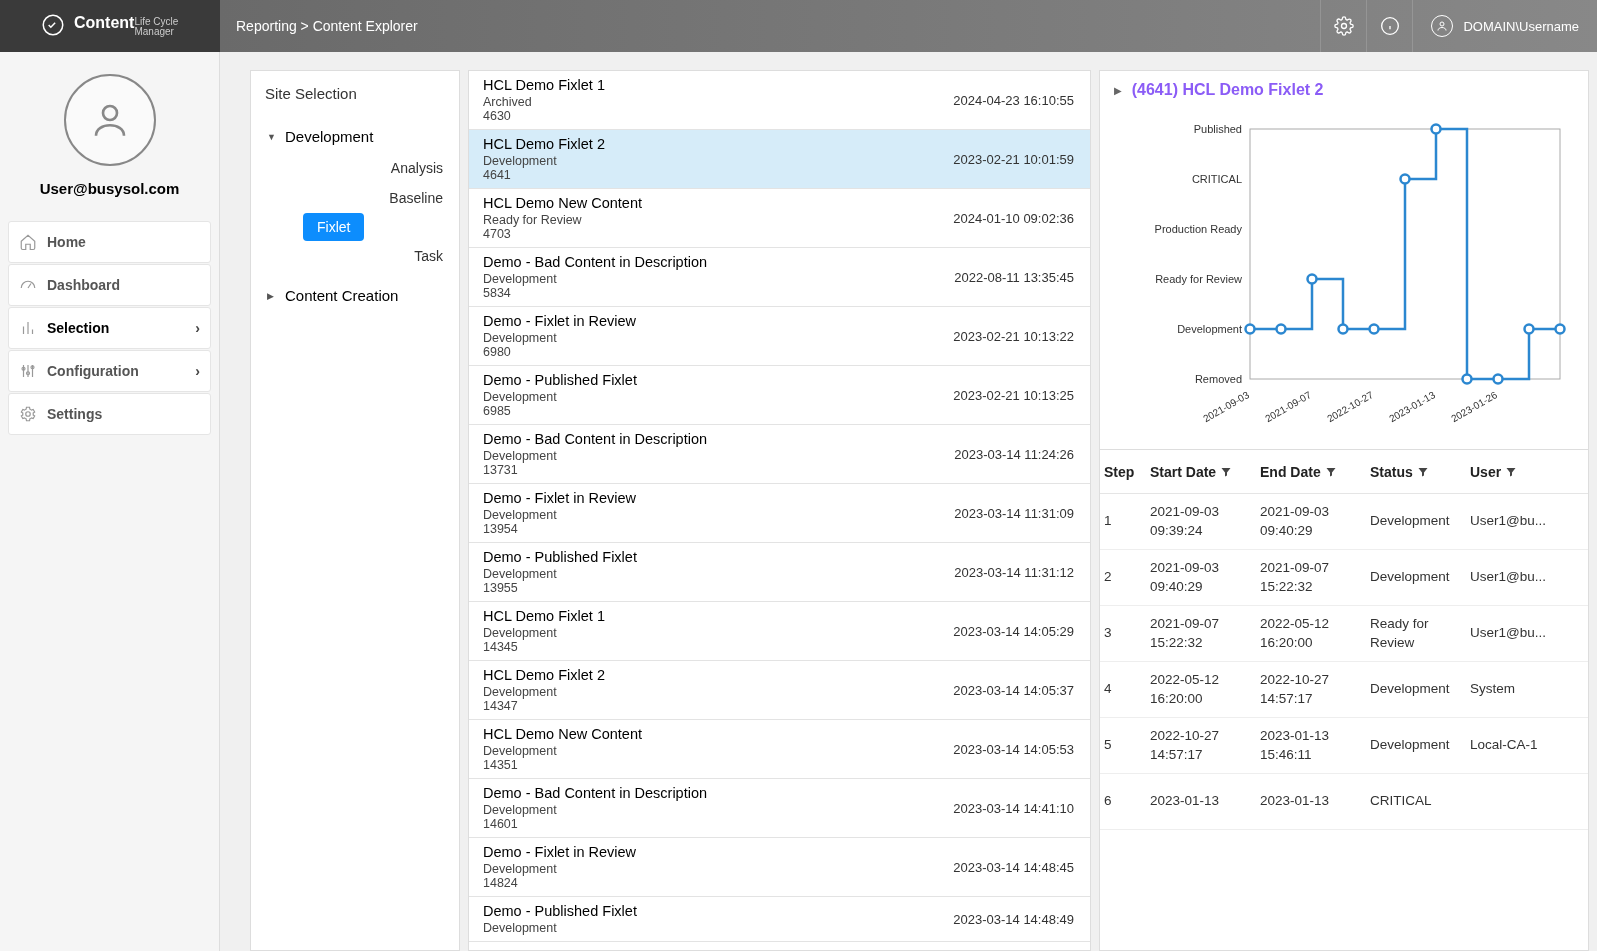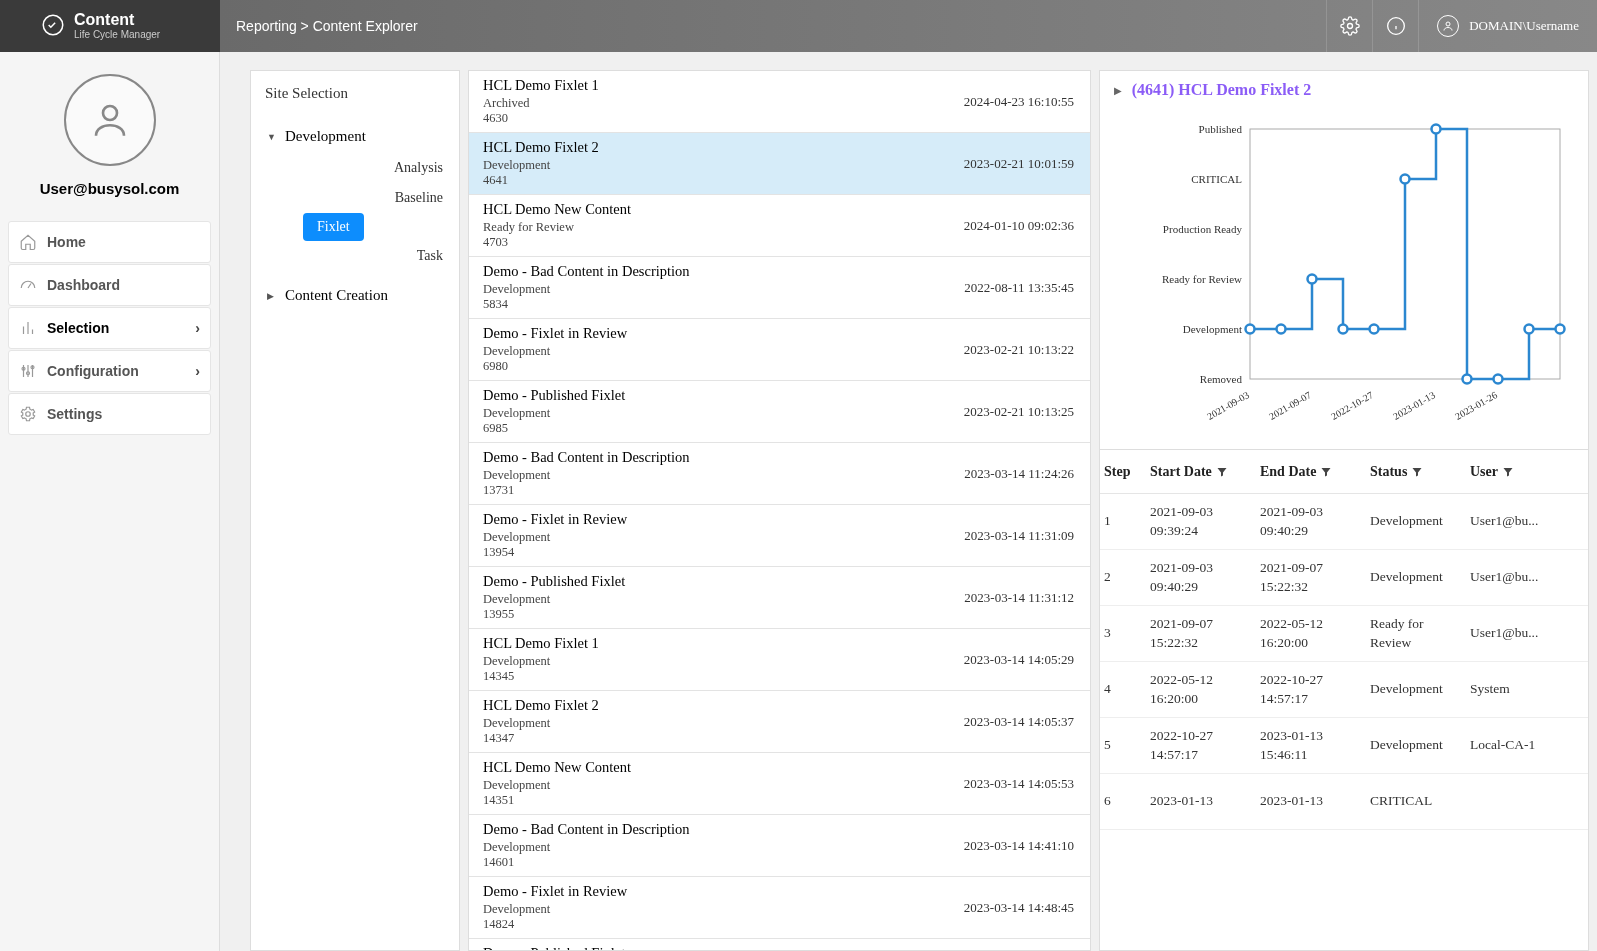--- a/index.html
+++ b/index.html
@@ -1,40 +1,40 @@
 <!DOCTYPE html>
 <html><head>
 <meta charset="utf-8">
 <style>
 * { margin: 0; padding: 0; box-sizing: border-box; }
 body { font-family: "Segoe UI", Arial, sans-serif; font-size: 13px; color: #333; background: #f0f0f0; overflow: hidden; }
 .app { display: flex; flex-direction: column; width: 1597px; height: 951px; }
 .topbar { height: 52px; background: linear-gradient(to right, #3a3a3a 0%, #3a3a3a 220px, #6a6a6a 220px, #888 100%); display: flex; align-items: center; color: #fff; }
 .brand { width: 220px; display: flex; align-items: center; padding-left: 40px; gap: 8px; }
 .brand-icon svg { width: 26px; height: 26px; }
-.brand-text { display: flex; flex-direction: column; line-height: 1; }
+.brand-text { display: flex; flex-direction: row; line-height: 1; }
 .brand-title { font-size: 16px; font-weight: 600; color: #fff; }
 .brand-sub { font-size: 10px; color: #ccc; margin-top: 2px; }
 .breadcrumb { font-size: 14px; color: #fff; font-weight: 400; padding-left: 16px; flex: 1; }
-.topbar-right { display: flex; align-items: center; height: 100%; font-family: Liberation Serif, serif; }
+.topbar-right { display: flex; align-items: center; height: 100%; }
 .top-icon { width: 46px; height: 52px; display: flex; align-items: center; justify-content: center; border-left: 1px solid rgba(255,255,255,0.15); cursor: pointer; }
 .user-box { display: flex; align-items: center; gap: 10px; padding: 0 18px; border-left: 1px solid rgba(255,255,255,0.15); height: 100%; cursor: pointer; }
 .user-box .avatar-icon { width: 22px; height: 22px; border: 1px solid #fff; border-radius: 50%; display: flex; align-items: center; justify-content: center; }
 .user-box span { font-size: 13px; color: #fff; }
 .body { flex: 1; display: flex; min-height: 0; }
 .sidebar { width: 220px; background: #f5f5f5; border-right: 1px solid #ddd; display: flex; flex-direction: column; }
 .profile { display: flex; flex-direction: column; align-items: center; padding: 22px 0 16px 0; }
 .profile-avatar { width: 92px; height: 92px; border: 2px solid #888; border-radius: 50%; display: flex; align-items: center; justify-content: center; background: #fafafa; }
 .profile-email { font-weight: 700; font-size: 15px; margin-top: 14px; color: #000; }
 .nav { display: flex; flex-direction: column; padding: 8px; gap: 0; }
 .nav-item { display: flex; align-items: center; gap: 10px; height: 42px; padding: 0 10px; border: 1px solid #e5e5e5; background: #fff; border-radius: 3px; margin-bottom: 1px; cursor: pointer; font-size: 14px; color: #555; font-weight: bold; }
 .nav-item .ico { width: 18px; height: 18px; color: #999; display: flex; align-items: center; justify-content: center; }
 .nav-item .chev { margin-left: auto; color: #444; }
 .nav-item.active { color: #000; }
-.content { flex: 1; display: flex; padding: 18px 8px 0 30px; gap: 8px; min-width: 0; font-family: Liberation Serif, serif; }
+.content { flex: 1; display: flex; padding: 18px 8px 0 30px; gap: 8px; min-width: 0; }
 .panel { background: #fff; border: 1px solid #ddd; display: flex; flex-direction: column; }
 .panel.tree { width: 210px; }
 .panel.list { flex: 1; min-width: 0; }
 .panel.detail { width: 490px; }
 .tree-header { padding: 14px 14px; font-size: 15px; font-weight: 400; color: #333; border-bottom: 0; }
 .tree-body { padding: 4px 12px; }
 .tree-node { display: flex; align-items: center; gap: 8px; padding: 8px 4px; font-size: 15px; cursor: pointer; color: #000; }
 .tree-node .tri { font-size: 9px; color: #555; width: 10px; }
 .tree-leaf { padding: 7px 4px 7px 46px; font-size: 14px; cursor: pointer; color: #333; text-align: right; }
 .tree-leaf.sel { background: #0d8dfd; color: #fff; border-radius: 4px; display: inline-block; padding: 6px 14px; margin-left: 40px; }

